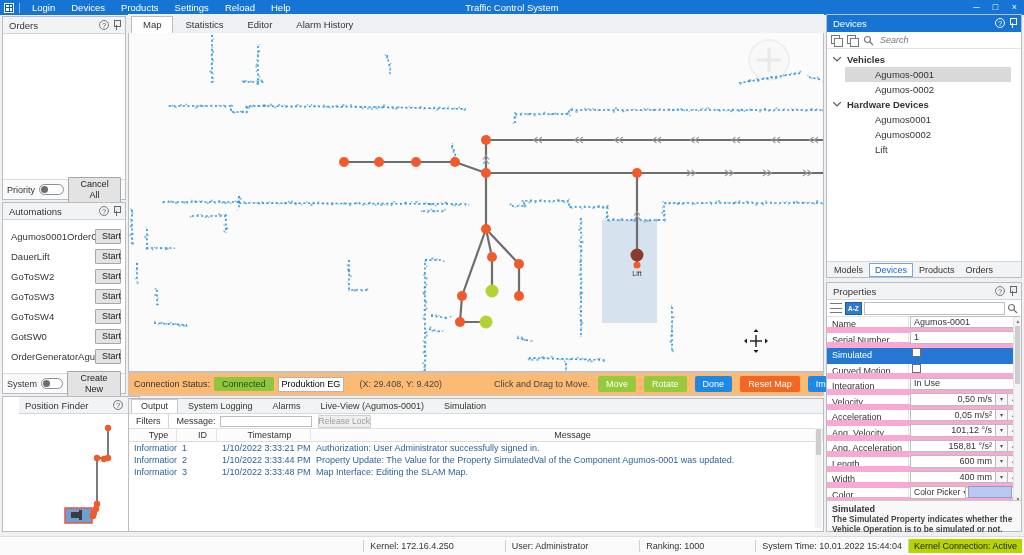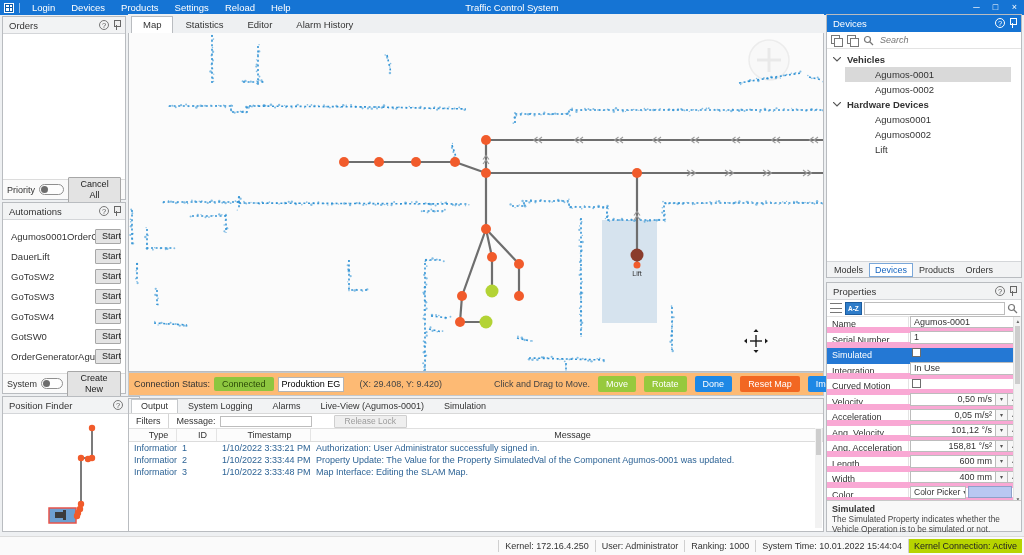--- a/index.html
+++ b/index.html
@@ -41,21 +41,21 @@
   .btn.disabled { color:#9b9b9b; background:#efefef; border-color:#cfcfcf; }
   .toggle { width:26px; height:11px; border:1px solid #8f8f8f; border-radius:6px;
     background:#fdfdfd; position:relative; margin:0 4px; }
   .toggle::before { content:""; position:absolute; left:1px; top:1px; width:7px; height:7px;
     border-radius:50%; background:#6d6d6d; }
   .panel-footer { position:absolute; left:0; right:0; bottom:0; height:20px;
     border-top:1px solid #dcdcdc; background:#fafafa; display:flex; align-items:center; padding:0 4px; font-size:9px; }
   
   #panel-orders    { left:2px; top:16px;  width:124px; height:184px; }
   #panel-autom     { left:2px; top:202px; width:124px; height:192px; }
-  #panel-posfind   { left:2px; top:396px; width:138px; height:136px; }
+  #panel-posfind   { left:2px; top:396px; width:138px; height:136px;padding-left:16px; }
   .auto-list { padding-top:6px; }
   .auto-row { display:flex; align-items:center; height:20px; padding:0 4px 0 8px; }
   .auto-label { flex:1; font-size:9.5px; white-space:nowrap; overflow:hidden; }
   .start-btn { width:26px; text-align:center; }
   
   .center-tabs { position:absolute; left:128px; top:14px; width:696px; height:19px;
     display:flex; align-items:flex-end; background:#eef0f2; padding-left:3px; }
   .ctab { font-size:9.5px; padding:2px 11px 3px; border:1px solid transparent; border-bottom:none; color:#333; }
   .ctab.active { background:#fff; border-color:#b9bcc0; position:relative; top:1px; padding-bottom:4px; }
   .map-wrap { position:absolute; left:128px; top:33px; width:696px; height:339px;
@@ -78,21 +78,21 @@
   
   .log-panel { position:absolute; left:128px; top:398px; width:696px; height:134px;
     background:#fff; border:1px solid #b9bcc0; }
   .log-tabs { height:15px; background:#f2f3f4; display:flex; align-items:flex-end; padding-left:2px; border-bottom:1px solid #d9d9d9; }
   .ltab { font-size:9px; padding:1px 9px 2px; border:1px solid transparent; border-bottom:none; }
   .ltab.active { background:#fff; border-color:#c5c8cb; }
   .log-filter { height:15px; display:flex; align-items:center; border-bottom:1px solid #e0e0e0; font-size:9px; }
   .filters-cell { padding:0 7px; border-right:1px solid #d5d5d5; height:100%; display:flex; align-items:center; }
   .msg-label { margin:0 4px 0 8px; }
   .msg-input { width:92px; height:11px; border:1px solid #bdbdbd; font-family:inherit; font-size:8.5px; }
-  .release-btn { margin-left:22px; font-size:8.5px; padding:0 10px; line-height:11px; }
+  .release-btn { margin-left:6px; font-size:8.5px; padding:0 0; line-height:11px; }
   .log-table { position:relative; }
   .log-head { display:flex; height:13px; background:#fcfcfc; border-bottom:1px solid #dcdcdc; font-size:9px; color:#333; }
   .log-head > div { border-right:1px solid #e4e4e4; text-align:center; line-height:13px;padding-left:12px; }
   .log-row { display:flex; height:12px; font-size:9px; color:#2e6496; align-items:center; }
   .log-row > div { overflow:hidden; white-space:nowrap; padding-left:5px; }
   .c-type { width:48px; } .c-id { width:40px; } .c-ts { width:94px; } .c-msg { flex:1; }
   .log-scroll { position:absolute; right:1px; top:29px; width:7px; height:100px; background:#f2f2f2; }
   .log-thumb { width:5px; height:26px; margin:1px auto; background:#cdcdcd; }
   
   #panel-devices { left:826px; top:14px; width:196px; height:264px; }
@@ -132,25 +132,25 @@
   .dd-box { display:flex; align-items:center; }
   .dd-arrow { font-size:6px; color:#555; margin-left:auto; padding-left:3px; }
   .swatch { width:44px; height:12px; border:1px solid #8ea0c9; margin-left:2px; }
   .prop-scroll { position:absolute; right:0; top:0; bottom:0; width:8px; background:#f3f3f3; border-left:1px solid #e3e3e3; }
   .scroll-arrow { width:8px; height:8px; font-size:5.5px; color:#666; text-align:center; line-height:8px; }
   .scroll-arrow.down { position:absolute; bottom:0; }
   .prop-thumb { position:absolute; top:9px; left:1px; width:5px; height:58px; background:#cdcdcd; }
   .prop-desc { position:absolute; left:0; right:0; bottom:0; height:31px; border-top:1px solid #c8c8c8;
     background:#f8f8f8; padding:2px 5px; }
   .prop-desc b { font-size:9px; }
-  .prop-desc p { margin:1px 0 0; font-size:8.3px; color:#444; line-height:1.15; }
+  .prop-desc p { margin:1px 0 0; font-size:8.3px; color:#444; line-height:1.15;font-weight:bold; }
   
   .statusbar { position:absolute; left:0; right:0; bottom:0; height:19px; background:#fafafa;
     border-top:1px solid #dcdcdc; display:flex; align-items:center; justify-content:flex-end; font-size:9px; color:#333; }
-  .sb-item { padding:1px 6px; border-left:1px solid #d0d0d0; }
+  .sb-item { padding:1px 6px; border-left:1px solid #d0d0d0;margin-left:45px; }
   .sb-badge { background:#b7d400; color:#222; padding:2px 5px; margin-right:2px; border-left:1px solid #d0d0d0; }
   svg text { font-family:"Liberation Sans", sans-serif; }
 </style>
 </head>
 <body>
 
 <div class="titlebar">
   <span class="app-icon">
       <i></i>
       <i></i>
@@ -1105,32 +1105,32 @@
           <div class="val-box">1</div>
         </div>
       </div>
       <div class="prop-row selected">
         <div class="prop-label">Simulated</div>
         <div class="prop-val">
           <span class="checkbox"></span>
         </div>
       </div>
       <div class="prop-row">
+        <div class="prop-label">Curved Motion</div>
+        <div class="prop-val">
+          <span class="checkbox"></span>
+        </div>
+      </div>
+      <div class="prop-row">
         <div class="prop-label">Integration</div>
         <div class="prop-val">
           <div class="val-box dd-box">
             <span>In Use</span>
             <span class="dd-arrow">▾</span>
           </div>
-        </div>
-      </div>
-      <div class="prop-row">
-        <div class="prop-label">Curved Motion</div>
-        <div class="prop-val">
-          <span class="checkbox"></span>
         </div>
       </div>
       <div class="prop-row">
         <div class="prop-label">Velocity</div>
         <div class="prop-val">
           <div class="val-box num">0,50 m/s</div>
           <span class="spin">▾</span>
           <span class="spin">▴</span>
         </div>
       </div>

